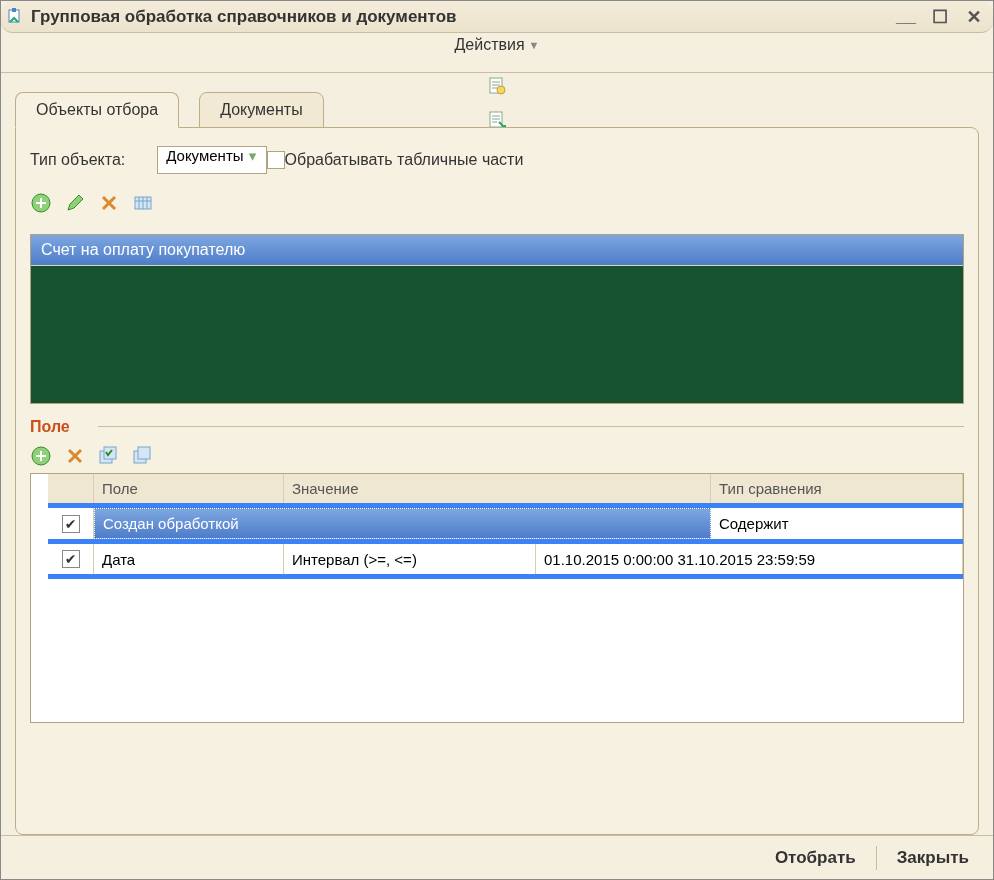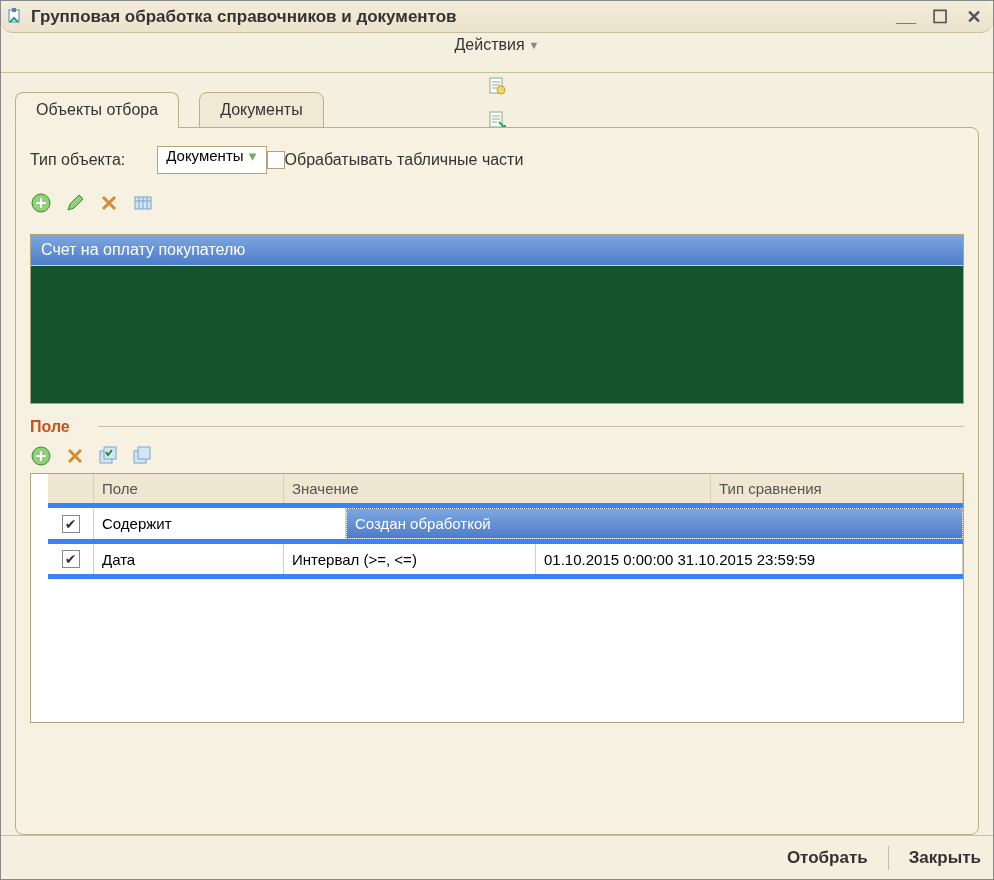--- a/index.html
+++ b/index.html
@@ -136,21 +136,21 @@
     color:#fff; border:1px dotted #fff;
   }
   .check {
     width:18px; height:18px; border:1px solid #888; background:#fff;
     display:flex; align-items:center; justify-content:center;
     font-size:14px; color:#333;
   }
   .footer {
     height:44px; border-top:1px solid #c7bda3;
     background:#f5efe0; display:flex; justify-content:flex-end;
-    align-items:center; padding:0 4px; gap:12px;
+    align-items:center; padding:0 16px; gap:12px;
   }
   .btn-flat {
     font-size:17px; font-weight:bold; color:#333;
     padding:4px 8px; cursor:pointer;
   }
   .btn-sep { width:1px; height:24px; background:#c7bda3; }
   svg { display:block; }
 </style>
 </head>
 <body>
@@ -310,22 +310,22 @@
         <div class="trow th">
           <div class="tcell c-chk"></div>
           <div class="tcell c-field">Поле</div>
           <div class="tcell c-val">Значение</div>
           <div class="tcell c-cmp">Тип сравнения</div>
         </div>
         <div class="trow">
           <div class="tcell c-chk">
               <span class="check">✔</span>
             </div>
+          <div class="tcell c-val val-sel">Создан обработкой</div>
           <div class="tcell c-cmp">Содержит</div>
-          <div class="tcell c-val val-sel">Создан обработкой</div>
         </div>
         <div class="trow">
           <div class="tcell c-chk">
               <span class="check">✔</span>
             </div>
           <div class="tcell c-field">Дата</div>
           <div class="tcell c-cmp">Интервал (&gt;=, &lt;=)</div>
           <div class="tcell c-val">01.10.2015 0:00:00      31.10.2015 23:59:59</div>
         </div>
       </div>

